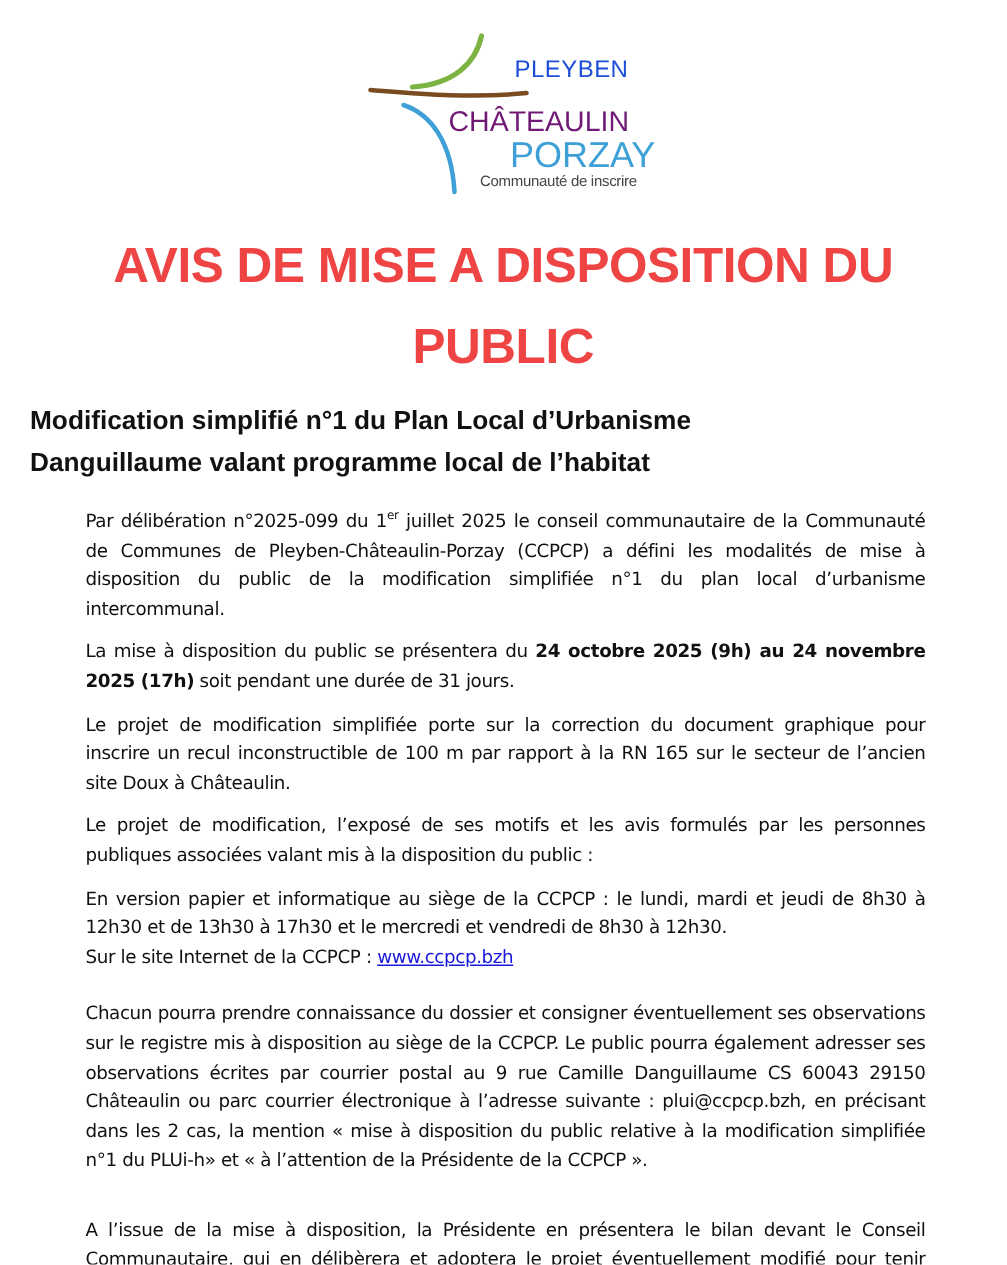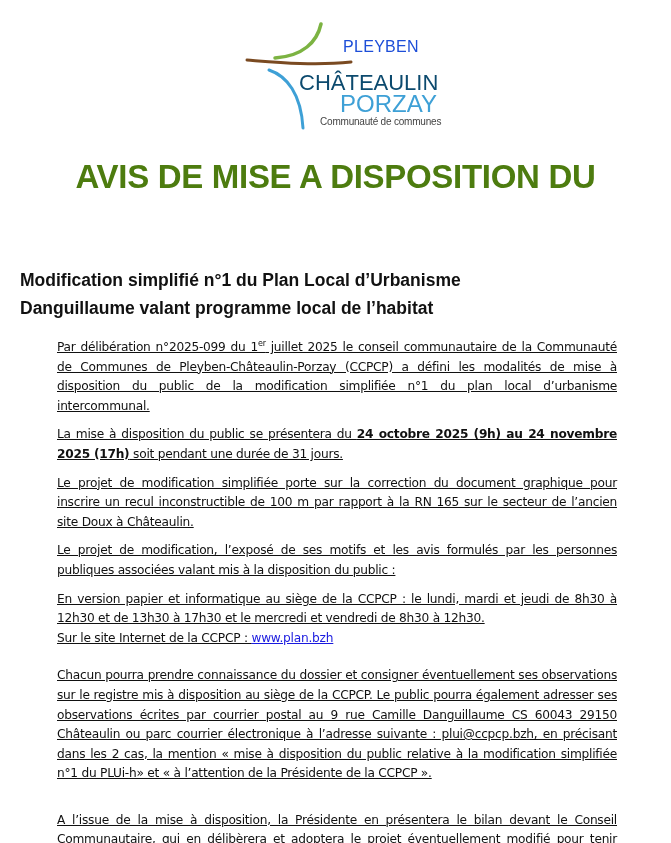--- a/index.html
+++ b/index.html
@@ -35,22 +35,22 @@
       white-space: nowrap;
     }
     .logo .l1 {
       left: 100px; top: 17px;
       font-size: 16px;
       color: #1d4ed8;
       letter-spacing: 0.3px;
     }
     .logo .l2 {
       left: 56px; top: 50px;
-      font-size: 22px;
-      color: #0c4a6e;
+      font-size: 19px;
+      color: #701a75;
     }
     .logo .l3 {
       left: 97px; top: 70px;
       font-size: 24px;
       color: #3ea0d6;
     }
     .logo .l4 {
       left: 77px; top: 95px;
       font-size: 10px;
       color: #444444;
@@ -60,21 +60,21 @@
     .title {
       position: absolute;
       left: 20px;
       width: 631px;
       top: 150px;
       text-align: center;
       font-family: "Liberation Sans", sans-serif;
       font-weight: bold;
       font-size: 33px;
       line-height: 54px;
-      color: #4d7c0f;
+      color: #ef4444;
       letter-spacing: -0.3px;
     }
     .subtitle {
       position: absolute;
       left: 20px;
       width: 631px;
       top: 266px;
       text-align: left;
       font-family: "Liberation Sans", sans-serif;
       font-weight: bold;
@@ -89,21 +89,20 @@
       top: 338px;
       font-family: "DejaVu Sans", sans-serif;
       font-size: 12.2px;
       line-height: 19.6px;
       color: #111;
       text-align: justify;
       letter-spacing: -0.25px;
     }
     .body p {
       margin: 0 0 9px 0;
-      text-decoration: underline;
     }
     .body p.tight {
       margin-bottom: 0;
     }
     .body .gap {
       height: 18px;
     }
     .body b {
       font-weight: bold;
     }
@@ -121,43 +120,44 @@
 
 <div class="logo">
   <svg class="swoosh" viewBox="0 0 110 108">
     <path d="M78 2 C 74 20, 60 34, 32 36" stroke="#7cb342" stroke-width="3.5" fill="none" stroke-linecap="round"></path>
     <path d="M4 38 C 30 40, 70 44, 108 40" stroke="#7a4a21" stroke-width="3" fill="none" stroke-linecap="round"></path>
     <path d="M26 48 C 44 54, 58 72, 60 106" stroke="#3ea0d6" stroke-width="3" fill="none" stroke-linecap="round"></path>
   </svg>
   <span class="brand l1">PLEYBEN</span>
   <span class="brand l2">CHÂTEAULIN</span>
   <span class="brand l3">PORZAY</span>
-  <span class="brand l4">Communauté de communes</span>
+  <span class="brand l4">Communauté de inscrire</span>
 </div>
 
 <div class="title">
   <div>AVIS DE MISE A DISPOSITION DU</div>
+  <div>PUBLIC</div>
 </div>
 
 <div class="subtitle">
   <div>Modification simplifié n°1 du Plan Local d’Urbanisme</div>
   <div>Danguillaume valant programme local de l’habitat</div>
 </div>
 
 <div class="body">
   <p><span>Par délibération n°2025-099 du 1</span><sup>er</sup><span> juillet 2025 le conseil communautaire de la Communauté de Communes de Pleyben-Châteaulin-Porzay (CCPCP) a défini les modalités de mise à disposition du public de la modification simplifiée n°1 du plan local d’urbanisme intercommunal.</span></p>
 
   <p><span>La mise à disposition du public se présentera du </span><b>24 octobre 2025 (9h) au 24 novembre 2025 (17h)</b><span> soit pendant une durée de 31 jours.</span></p>
 
   <p>Le projet de modification simplifiée porte sur la correction du document graphique pour inscrire un recul inconstructible de 100 m par rapport à la RN 165 sur le secteur de l’ancien site Doux à Châteaulin.</p>
 
   <p>Le projet de modification, l’exposé de ses motifs et les avis formulés par les personnes publiques associées valant mis à la disposition du public :</p>
 
   <p class="tight">En version papier et informatique au siège de la CCPCP : le lundi, mardi et jeudi de 8h30 à 12h30 et de 13h30 à 17h30 et le mercredi et vendredi de 8h30 à 12h30.</p>
-  <p class="tight"><span>Sur le site Internet de la CCPCP : </span><a class="link">www.plan.bzh</a></p>
+  <p class="tight"><span>Sur le site Internet de la CCPCP : </span><a class="link">www.ccpcp.bzh</a></p>
 
   <div class="gap"></div>
 
   <p>Chacun pourra prendre connaissance du dossier et consigner éventuellement ses observations sur le registre mis à disposition au siège de la CCPCP. Le public pourra également adresser ses observations écrites par courrier postal au 9 rue Camille Danguillaume CS 60043 29150 Châteaulin ou parc courrier électronique à l’adresse suivante : plui@ccpcp.bzh, en précisant dans les 2 cas, la mention « mise à disposition du public relative à la modification simplifiée n°1 du PLUi-h» et « à l’attention de la  Présidente de la CCPCP ».</p>
 
   <div class="gap"></div>
 
   <p>A l’issue de la mise à disposition, la Présidente en présentera le bilan devant le Conseil Communautaire, qui en délibèrera et adoptera le projet éventuellement modifié pour tenir compte des avis, par délibération motivée.</p>
 </div>
 

